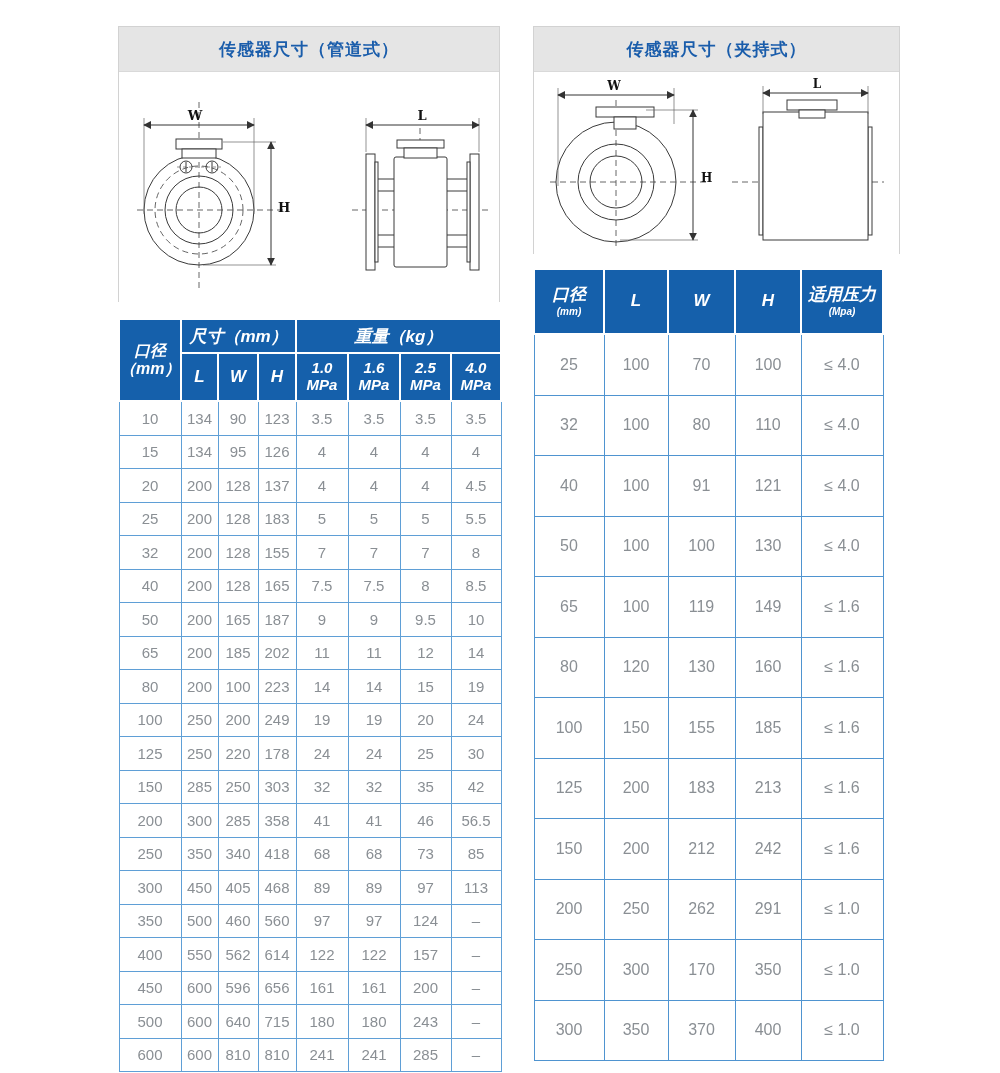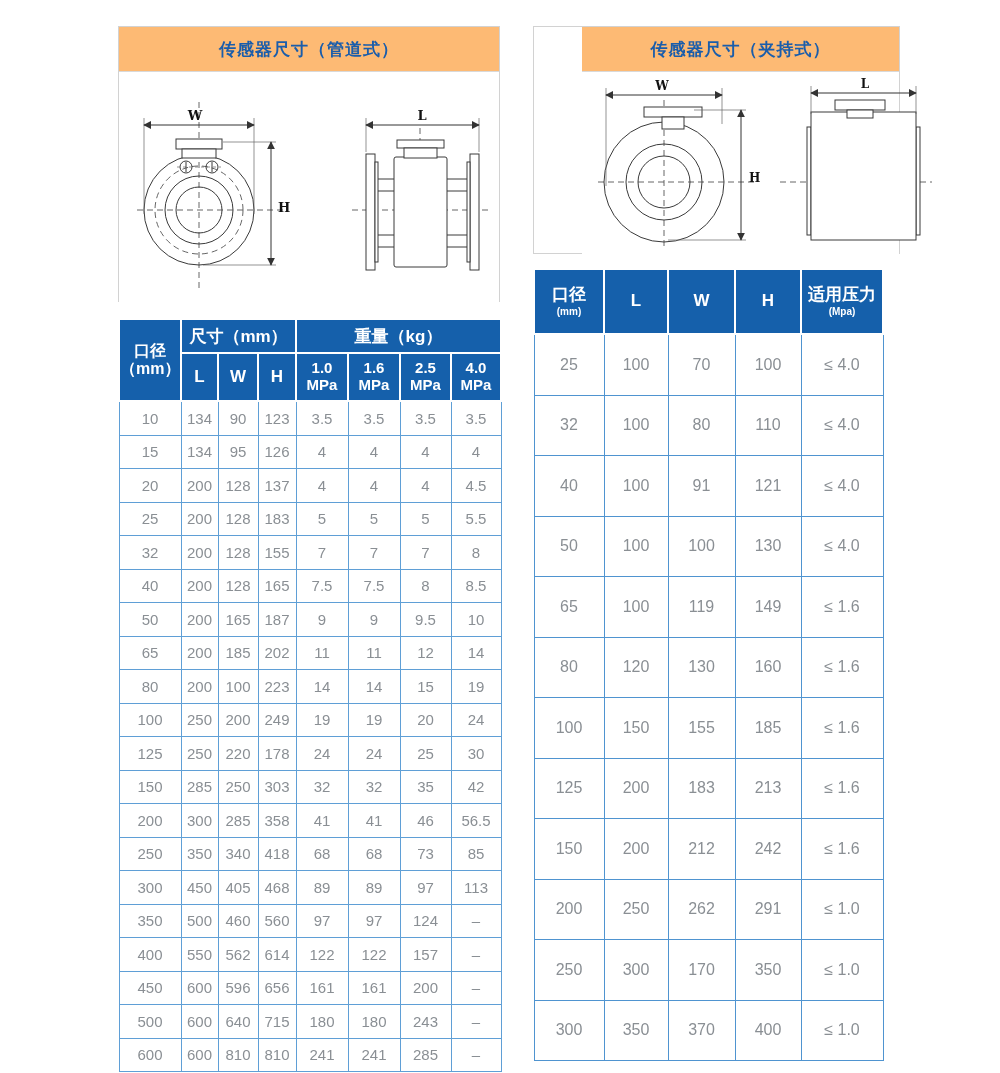--- a/index.html
+++ b/index.html
@@ -3,36 +3,36 @@
 <meta charset="utf-8">
 <style>
   html,body{margin:0;padding:0;}
   body{
     width:1000px;height:1073px;position:relative;background:#ffffff;
     font-family:"Liberation Sans", sans-serif;
     -webkit-font-smoothing:antialiased;
   }
   .panel{position:absolute;border:1px solid #d2d2d2;background:#fff;box-sizing:border-box;}
   .panel-title{
-    height:44px;background:#fdba74;color:#1a5dab;font-weight:bold;font-size:17px;
+    height:44px;background:#e5e5e5;color:#1a5dab;font-weight:bold;font-size:17px;
     display:flex;align-items:center;justify-content:center;border-bottom:1px solid #d9d9d9;
     letter-spacing:1px;
   }
   .drawing-area{background:#fff;}
   svg text.dim{font-family:"DejaVu Serif", serif;font-weight:bold;fill:#111;}
   .obj{stroke:#3a3a3a;fill:#fff;stroke-width:1;}
   .objn{stroke:#3a3a3a;fill:none;stroke-width:1;}
   .dash{stroke:#555;fill:none;stroke-width:0.9;stroke-dasharray:6 4;}
   .dash2{stroke:#777;fill:none;stroke-width:0.8;stroke-dasharray:3 3;}
   .dimline{stroke:#333;stroke-width:1;fill:none;}
   .extline{stroke:#666;stroke-width:0.7;fill:none;}
 
   table{border-collapse:collapse;table-layout:fixed;position:absolute;}
   th{background:#1560ab;color:#fff;border:2px solid #fff;text-align:center;
-     vertical-align:middle;font-weight:bold;padding:0;}
+     vertical-align:middle;font-weight:bold;padding:0;font-style:italic;}
   td{text-align:center;vertical-align:middle;color:#8a8f94;padding:0;background:#fff;}
 
   #pipe-table{left:118px;top:318px;width:382px;}
   #pipe-table th{font-size:17px;}
   #pipe-table th.corner{font-size:16px;line-height:1.15;}
   #pipe-table tr.grp th{height:32px;}
   #pipe-table tr.sub th{height:46px;}
   #pipe-table th.mpa div{font-size:15px;line-height:1.12;}
   #pipe-table td{border:1px solid #5f9fd6;height:32.5px;font-size:15px;}
 
@@ -97,21 +97,21 @@
       <rect class="obj" x="285" y="76" width="33" height="10"></rect>
 
       <line class="extline" x1="247" y1="46" x2="247" y2="80"></line>
       <line class="extline" x1="360" y1="46" x2="360" y2="80"></line>
       <line class="dimline" x1="247" y1="53" x2="360" y2="53" marker-start="url(#ar1)" marker-end="url(#ar1)"></line>
       <text class="dim" x="303" y="48" font-size="13" text-anchor="middle">L</text>
     </svg>
   </div>
 </div>
 
-<div class="panel" style="left:533px;top:26px;width:367px;height:228px;padding-left:48px;">
+<div class="panel" style="left:533px;top:26px;width:367px;height:228px;">
   <div class="panel-title">传感器尺寸（夹持式）</div>
   <div class="drawing-area">
     <svg width="365" height="182" viewBox="0 0 365 182">
       <defs>
         <marker id="ar2" viewBox="0 0 10 10" refX="9" refY="5" markerWidth="8" markerHeight="8" orient="auto-start-reverse">
           <path d="M0,0 L10,5 L0,10 z" fill="#333"></path>
         </marker>
       </defs>
 
       <line class="dash" x1="16" y1="110" x2="172" y2="110"></line>

